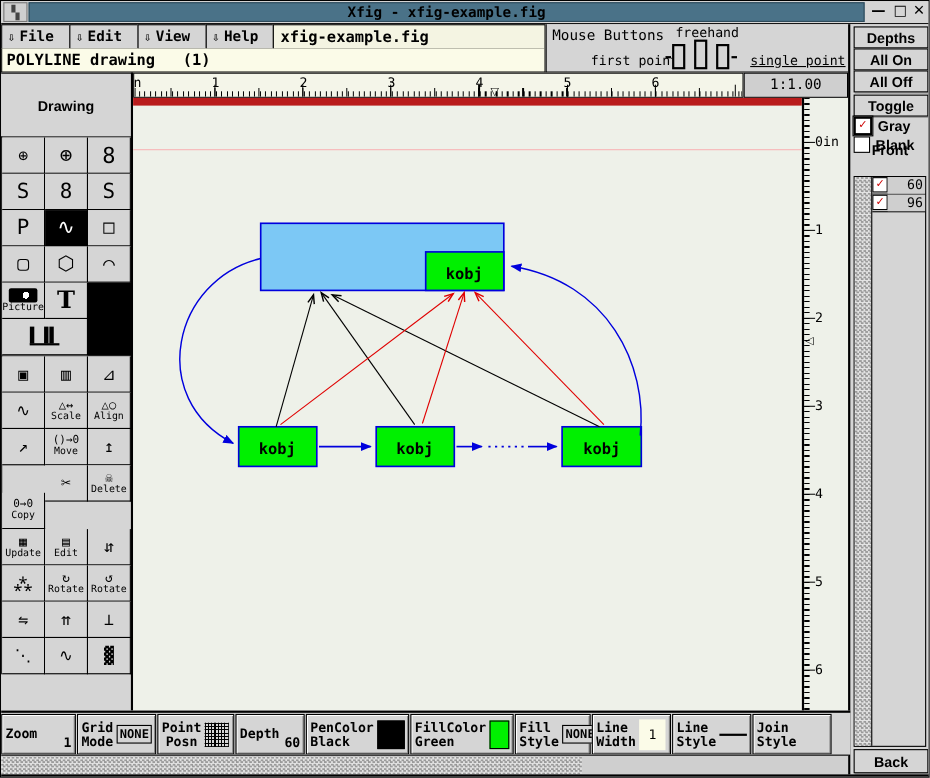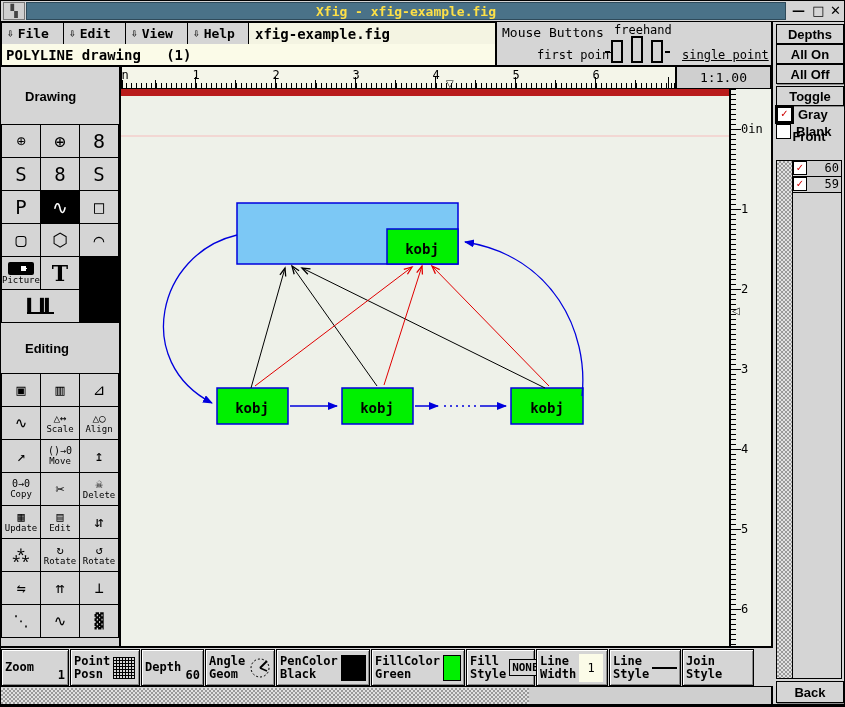--- a/index.html
+++ b/index.html
@@ -3,21 +3,21 @@
 <meta charset="utf-8">
 <style>
   html,body{margin:0;padding:0;background:#222;}
   #win{position:relative;width:845px;height:707px;background:#d5d5d5;border:1px solid #000;
        box-sizing:border-box;overflow:hidden;font-family:"DejaVu Sans Mono",monospace;color:#000;}
   .abs{position:absolute;box-sizing:border-box;}
   
   .titlebar{left:0;top:0;width:845px;height:21px;background:#d5d5d5;border-bottom:1px solid #000;}
   .appicon{left:2px;top:1px;width:22px;height:18px;background:#cfcfcf;border:1px solid #777;
            font-size:12px;line-height:16px;text-align:center;color:#444;}
-  .titlemid{left:25px;top:1px;width:760px;height:18px;background:#4a7288;color:#fde047;
+  .titlemid{left:25px;top:1px;width:760px;height:18px;background:#4a7288;color:#000000;
             font:bold 13px "DejaVu Sans Mono",monospace;text-align:center;line-height:18px;
             border:1px solid #2e4a5a;}
   .winbtn{top:1px;width:17px;height:18px;text-align:center;font:bold 13px "DejaVu Sans",sans-serif;
           line-height:18px;cursor:default;}
   
   .menucell{top:21px;height:23px;background:#d5d5d5;border:1px solid #000;
             font:bold 13px "DejaVu Sans Mono",monospace;display:flex;align-items:center;gap:4px;padding:0 5px;}
   .menuarrow{font-size:11px;}
   .fname{left:247px;top:21px;width:248px;height:23px;background:#f4f4e2;border:1px solid #000;
          font:bold 14px "DejaVu Sans Mono",monospace;display:flex;align-items:center;padding:0 6px;}
@@ -38,21 +38,21 @@
   .tr-half{position:absolute;left:0;bottom:0;width:100%;height:8px;
      background:repeating-linear-gradient(90deg,#000 0 1px,transparent 1px 40px);background-position:33px 0;}
   .tr-inch{position:absolute;left:0;bottom:0;width:100%;height:11px;
      background:repeating-linear-gradient(90deg,#000 0 1px,transparent 1px 80px);background-position:-7px 0;}
   .tr-num{position:absolute;top:1px;width:24px;text-align:center;font:12px "DejaVu Sans Mono",monospace;}
   .tr-marker{position:absolute;bottom:-1px;font:10px "DejaVu Sans",sans-serif;}
   .zoombox{left:675px;top:65px;width:95px;height:23px;background:#cfcfcf;border:1px solid #000;
            font:13px "DejaVu Sans Mono",monospace;display:flex;align-items:center;justify-content:center;}
   
   .modepanel{left:0;top:65px;width:120px;height:580px;background:#d5d5d5;border-right:2px solid #000;border-top:1px solid #000;}
-  .mp-sec{font:bold 13px "Liberation Sans",sans-serif;text-align:left;padding-left:24px;}
+  .mp-sec{font:bold 13px "Liberation Sans",sans-serif;text-align:center;}
   .toolgrid{display:grid;grid-template-columns:39px 39px 39px;border-top:1px solid #000;border-left:1px solid #000;width:118px;}
   .tool{height:32px;border-right:1px solid #000;border-bottom:1px solid #000;background:#d5d5d5;
         display:flex;flex-direction:column;align-items:center;justify-content:center;font-size:15px;line-height:1;overflow:hidden;}
   .tool .tlabel{font-size:9px;line-height:10px;}
   .tool.sel{background:#000;color:#fff;}
   .tool.dark{background:#000;}
   .tool.wide{grid-column:span 2;}
   .cam{display:block;width:26px;height:13px;background:radial-gradient(circle at 60% 50%,#fff 0 3px,#000 3px);border-radius:2px;}
   .shelf{border-bottom:2px solid #000;font-size:13px;letter-spacing:1px;}
   
@@ -210,21 +210,20 @@
       </div>
       <div class="tool" style="font:bold 22px 'DejaVu Serif',serif;">
           <span>T</span>
         </div>
       <div class="tool dark"></div>
       <div class="tool wide">
           <span class="shelf">▌▐▌</span>
         </div>
       <div class="tool dark"></div>
     </div>
-    <div class="mp-sec" style="padding-top:18px;height:32px;">Editing</div>
     <div class="toolgrid">
       <div class="tool">
           <span>▣</span>
         </div>
       <div class="tool">
           <span>▥</span>
         </div>
       <div class="tool">
           <span>⊿</span>
         </div>
@@ -242,21 +241,21 @@
       <div class="tool">
           <span>↗</span>
         </div>
       <div class="tool" style="font-size:10px;">
           <span>()→0</span>
           <span class="tlabel">Move</span>
         </div>
       <div class="tool">
           <span>↥</span>
         </div>
-      <div class="tool" style="font-size:10px;">
+      <div class="tool" style="font-size:10px;margin-top:25px;">
           <span>0→0</span>
           <span class="tlabel">Copy</span>
         </div>
       <div class="tool">
           <span>✂</span>
         </div>
       <div class="tool" style="font-size:12px;">
           <span>☠</span>
           <span class="tlabel">Delete</span>
         </div>
@@ -377,47 +376,43 @@
     <div class="frontlbl" style="top:107px;">Front</div>
     <div class="dlist" style="top:138px;height:517px;">
       <div class="vscroll"></div>
       <div class="ditems">
         <div class="ditem">
           <span class="chkbox">✓</span>
           <span class="dval">60</span>
         </div>
         <div class="ditem">
           <span class="chkbox">✓</span>
-          <span class="dval">59</span>
+          <span class="dval">96</span>
         </div>
       </div>
     </div>
     <div class="pbtn" style="top:659px;height:20px;">Back</div>
   </div>
 
   <div class="abs indbar">
     <div class="ind" style="width:60px;text-align:right;">
       <span class="lbl">Zoom</span>
       <span class="val" style="margin-left:auto;">1</span>
     </div>
-    <div class="ind" style="width:62px;">
+    <div class="ind" style="width:64px;">
+      <span class="lbl"><span>Grid</span><br><span>Mode</span></span>
+      <span class="boxed">NONE</span>
+    </div>
+    <div class="ind" style="width:62px;text-align:center;">
       <span class="lbl"><span>Point</span><br><span>Posn</span></span>
       <span class="gridicon"></span>
     </div>
     <div class="ind" style="width:55px;">
       <span class="lbl">Depth</span>
       <span class="val" style="margin-left:auto;">60</span>
-    </div>
-    <div class="ind" style="width:62px;">
-      <span class="lbl"><span>Angle</span><br><span>Geom</span></span>
-      <svg width="24" height="24">
-        <circle cx="12" cy="12" r="9" fill="none" stroke="#000" stroke-dasharray="2,2"></circle>
-        <path d="M12,12 L19,5" stroke="#000" stroke-width="2" fill="none"></path>
-        <path d="M12,12 L19,15" stroke="#000" stroke-width="1.5" fill="none"></path>
-      </svg>
     </div>
     <div class="ind" style="width:86px;">
       <span class="lbl"><span>PenColor</span><br><span>Black</span></span>
       <span class="swatch" style="background:#000;margin-left:auto;"></span>
     </div>
     <div class="ind" style="width:86px;">
       <span class="lbl"><span>FillColor</span><br><span>Green</span></span>
       <span class="swatch" style="background:#00f000;margin-left:auto;"></span>
     </div>
     <div class="ind" style="width:61px;">

